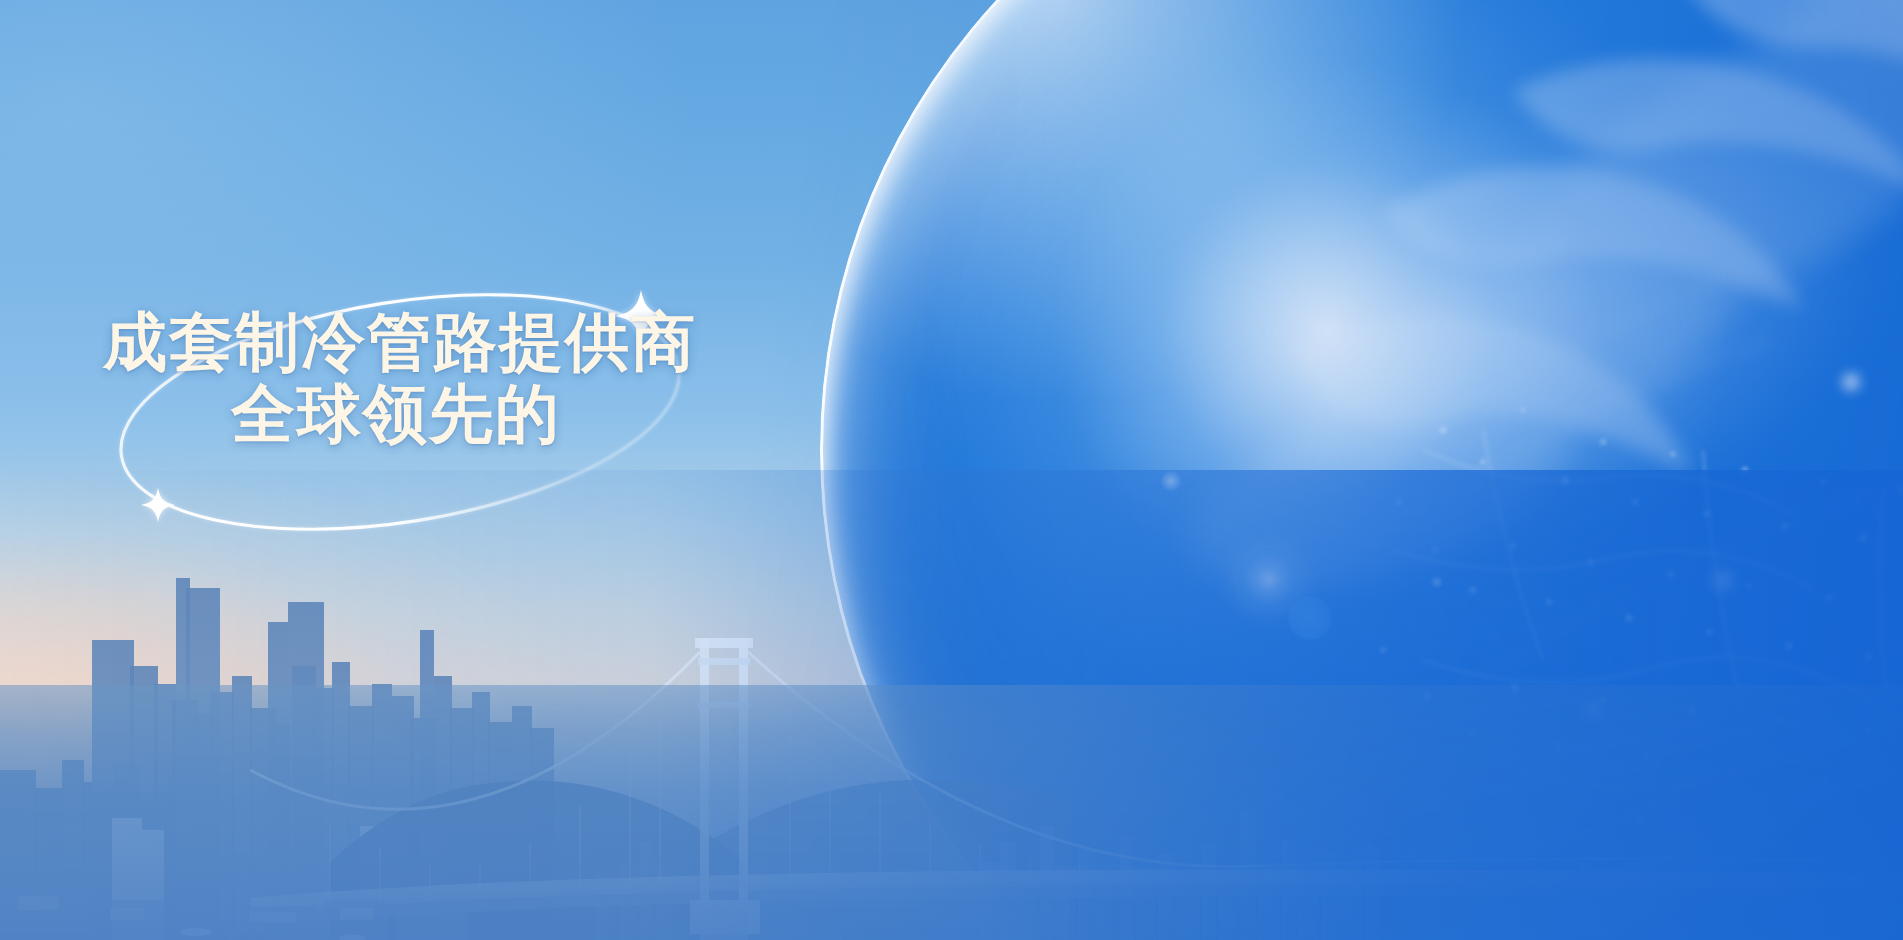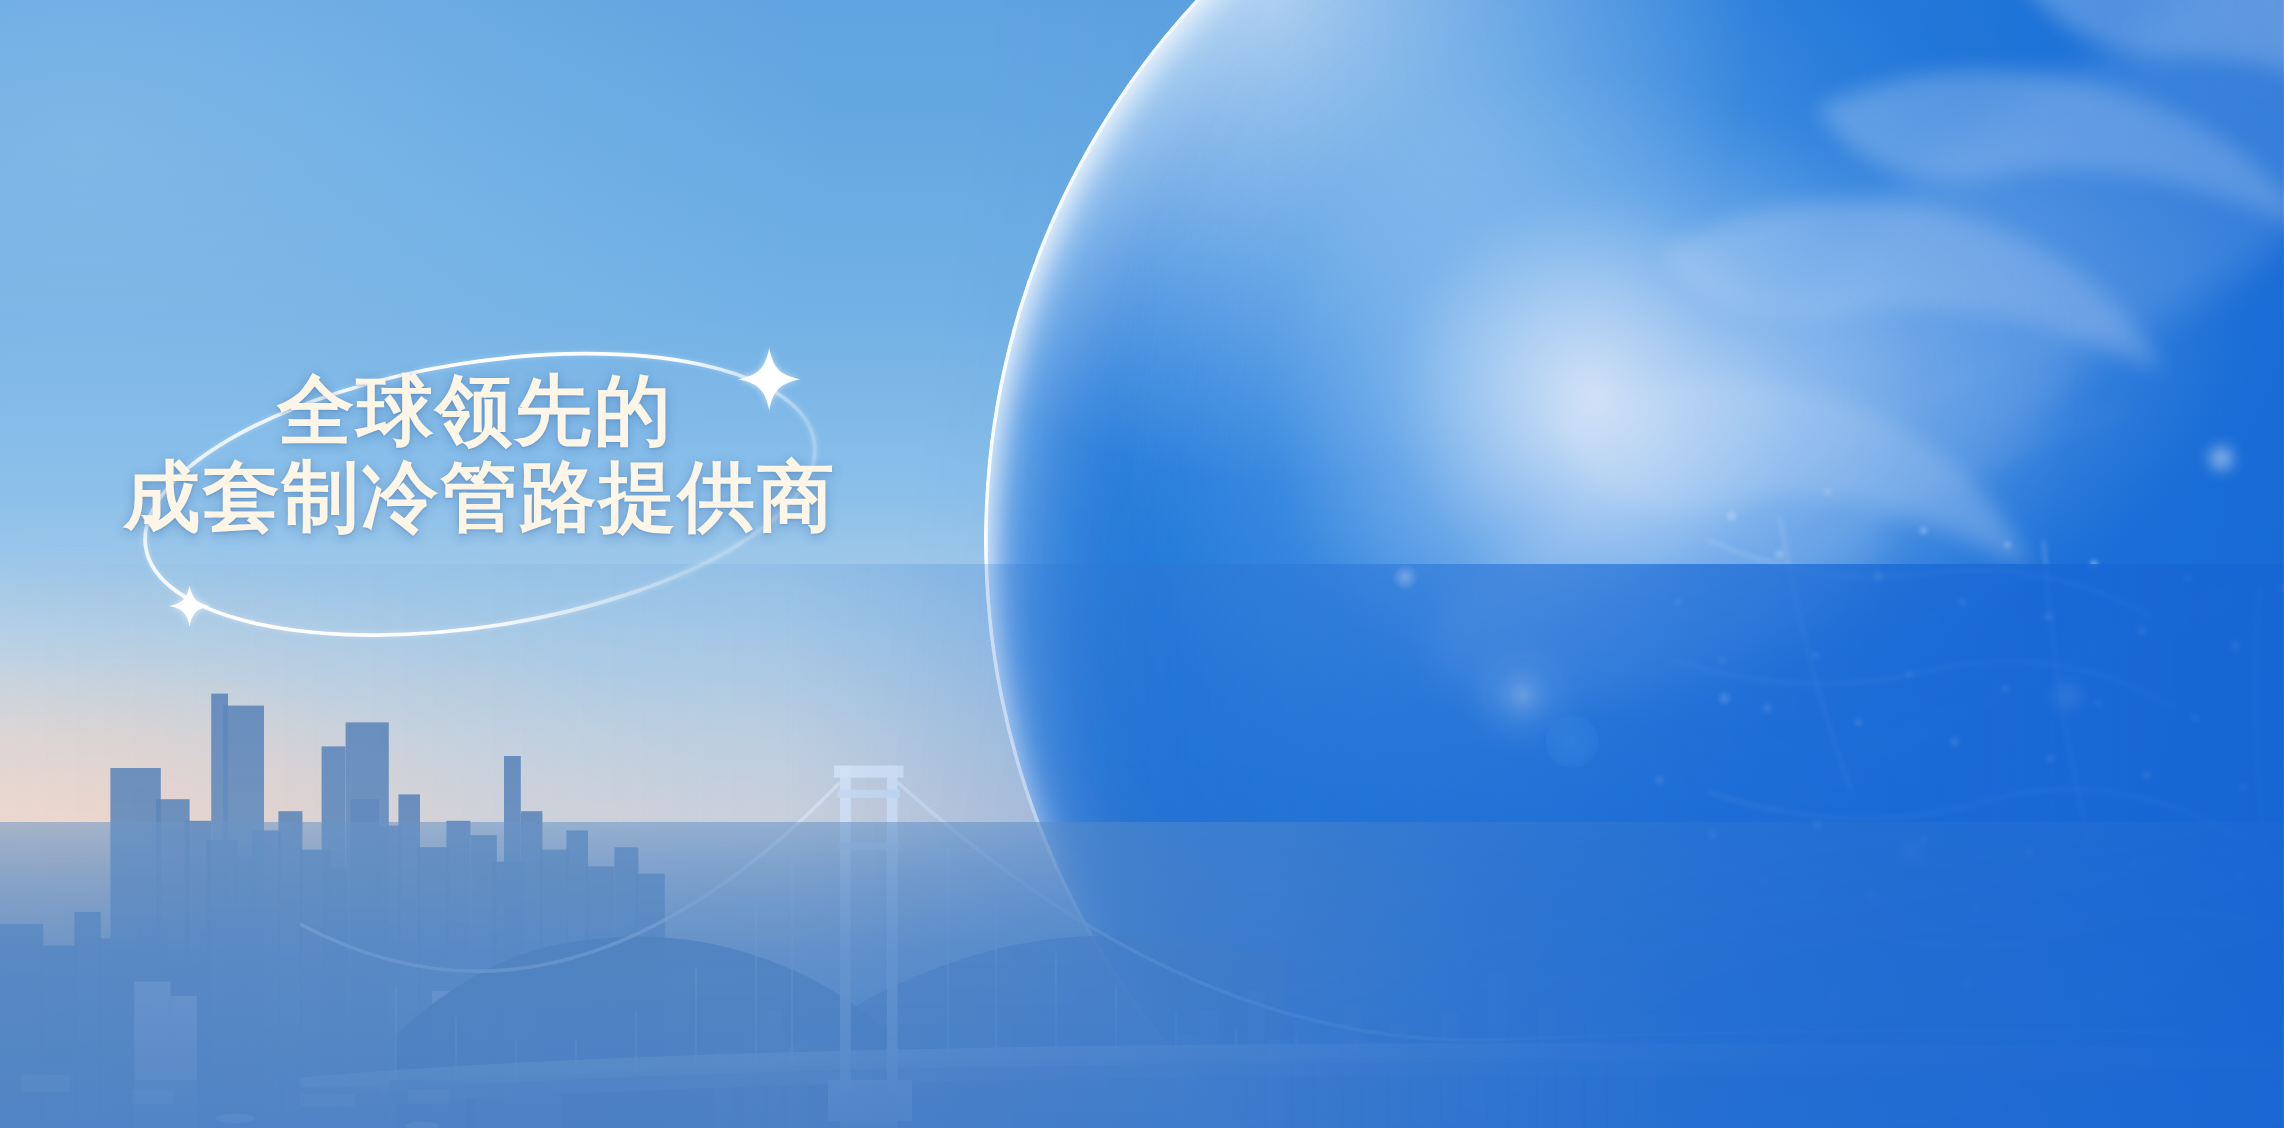--- a/index.html
+++ b/index.html
@@ -526,17 +526,17 @@
       <path d="M0 -26 C3.4 -9 9 -3.4 26 0 C9 3.4 3.4 9 0 26 C-3.4 9 -9 3.4 -26 0 C-9 -3.4 -3.4 -9 0 -26 Z" fill="#ffffff" opacity="0.55" filter="url(#starGlow)"></path>
     </g>
 
     <g transform="translate(158,505)">
       <path d="M0 -17 C2.2 -5.9 5.9 -2.2 17 0 C5.9 2.2 2.2 5.9 0 17 C-2.2 5.9 -5.9 2.2 -17 0 C-5.9 -2.2 -2.2 -5.9 0 -17 Z" fill="#ffffff"></path>
       <path d="M0 -17 C2.2 -5.9 5.9 -2.2 17 0 C5.9 2.2 2.2 5.9 0 17 C-2.2 5.9 -5.9 2.2 -17 0 C-5.9 -2.2 -2.2 -5.9 0 -17 Z" fill="#ffffff" opacity="0.6" filter="url(#starGlow)"></path>
     </g>
   </svg>
 
   <div class="headline">
+    <span class="line line-2">成套制冷管路提供商</span>
     <span class="line line-1">全球领先的</span>
-    <span class="line line-2">成套制冷管路提供商</span>
   </div>
 
 </div>
 
 </body></html>

